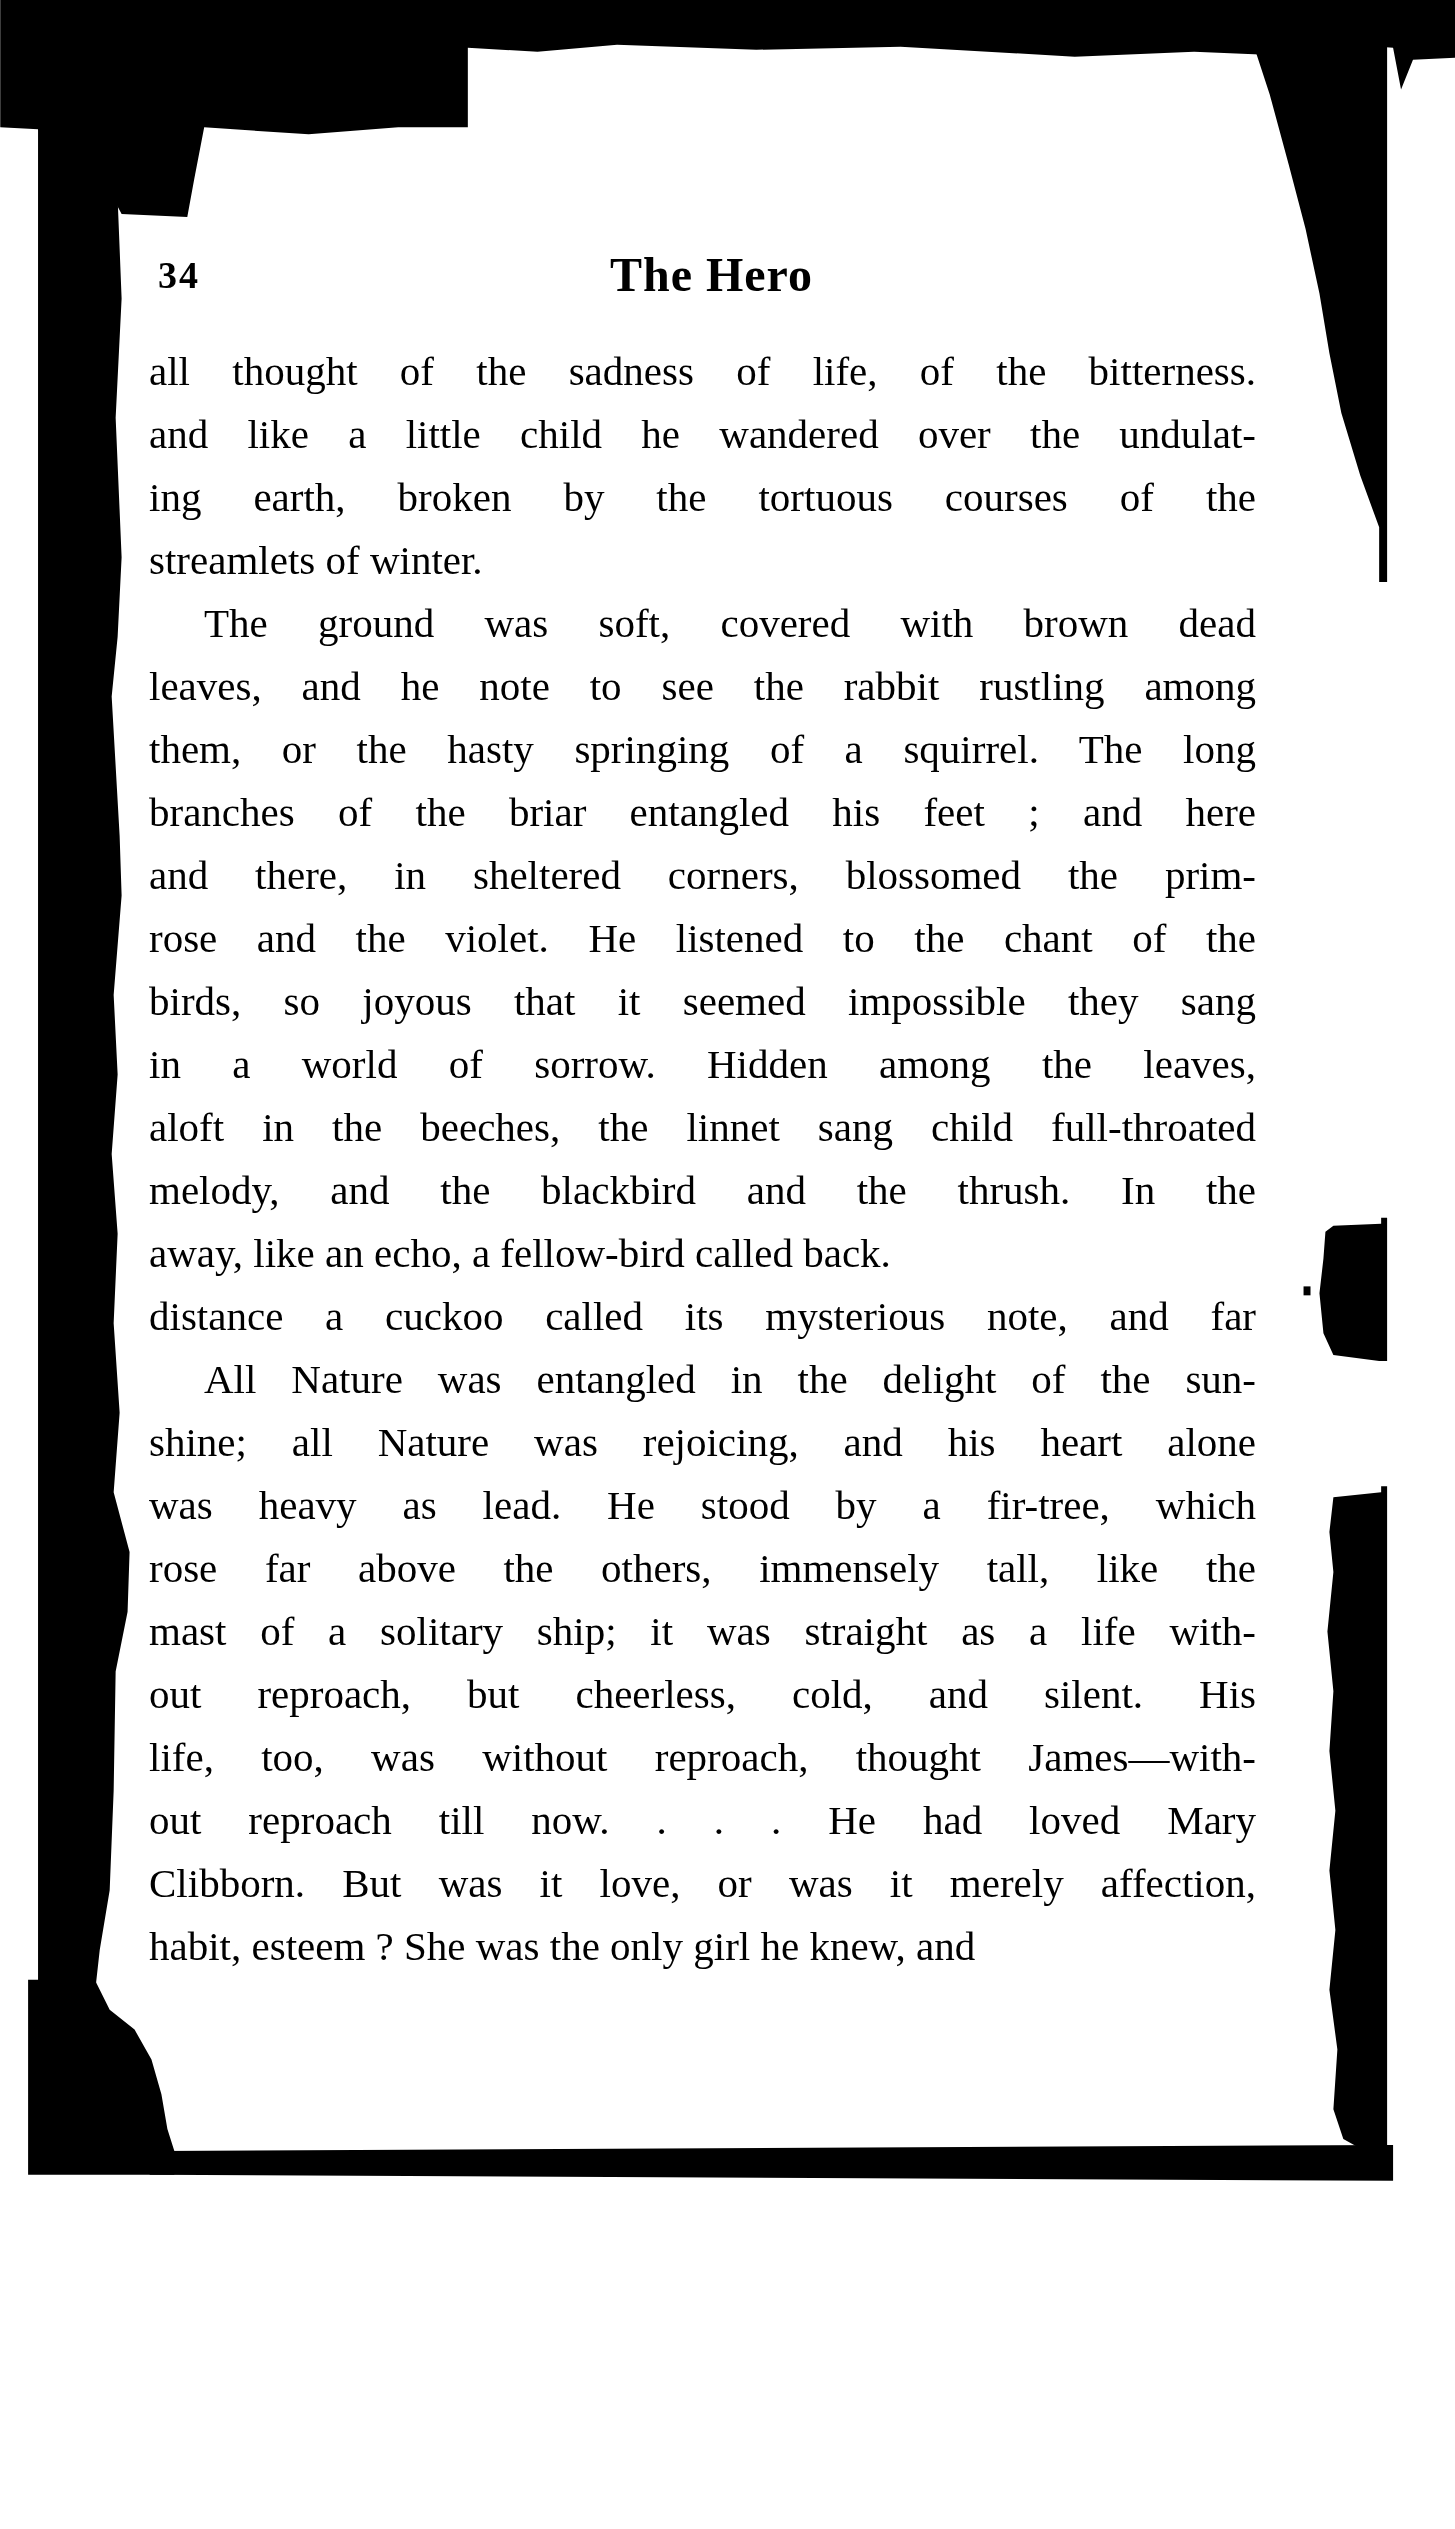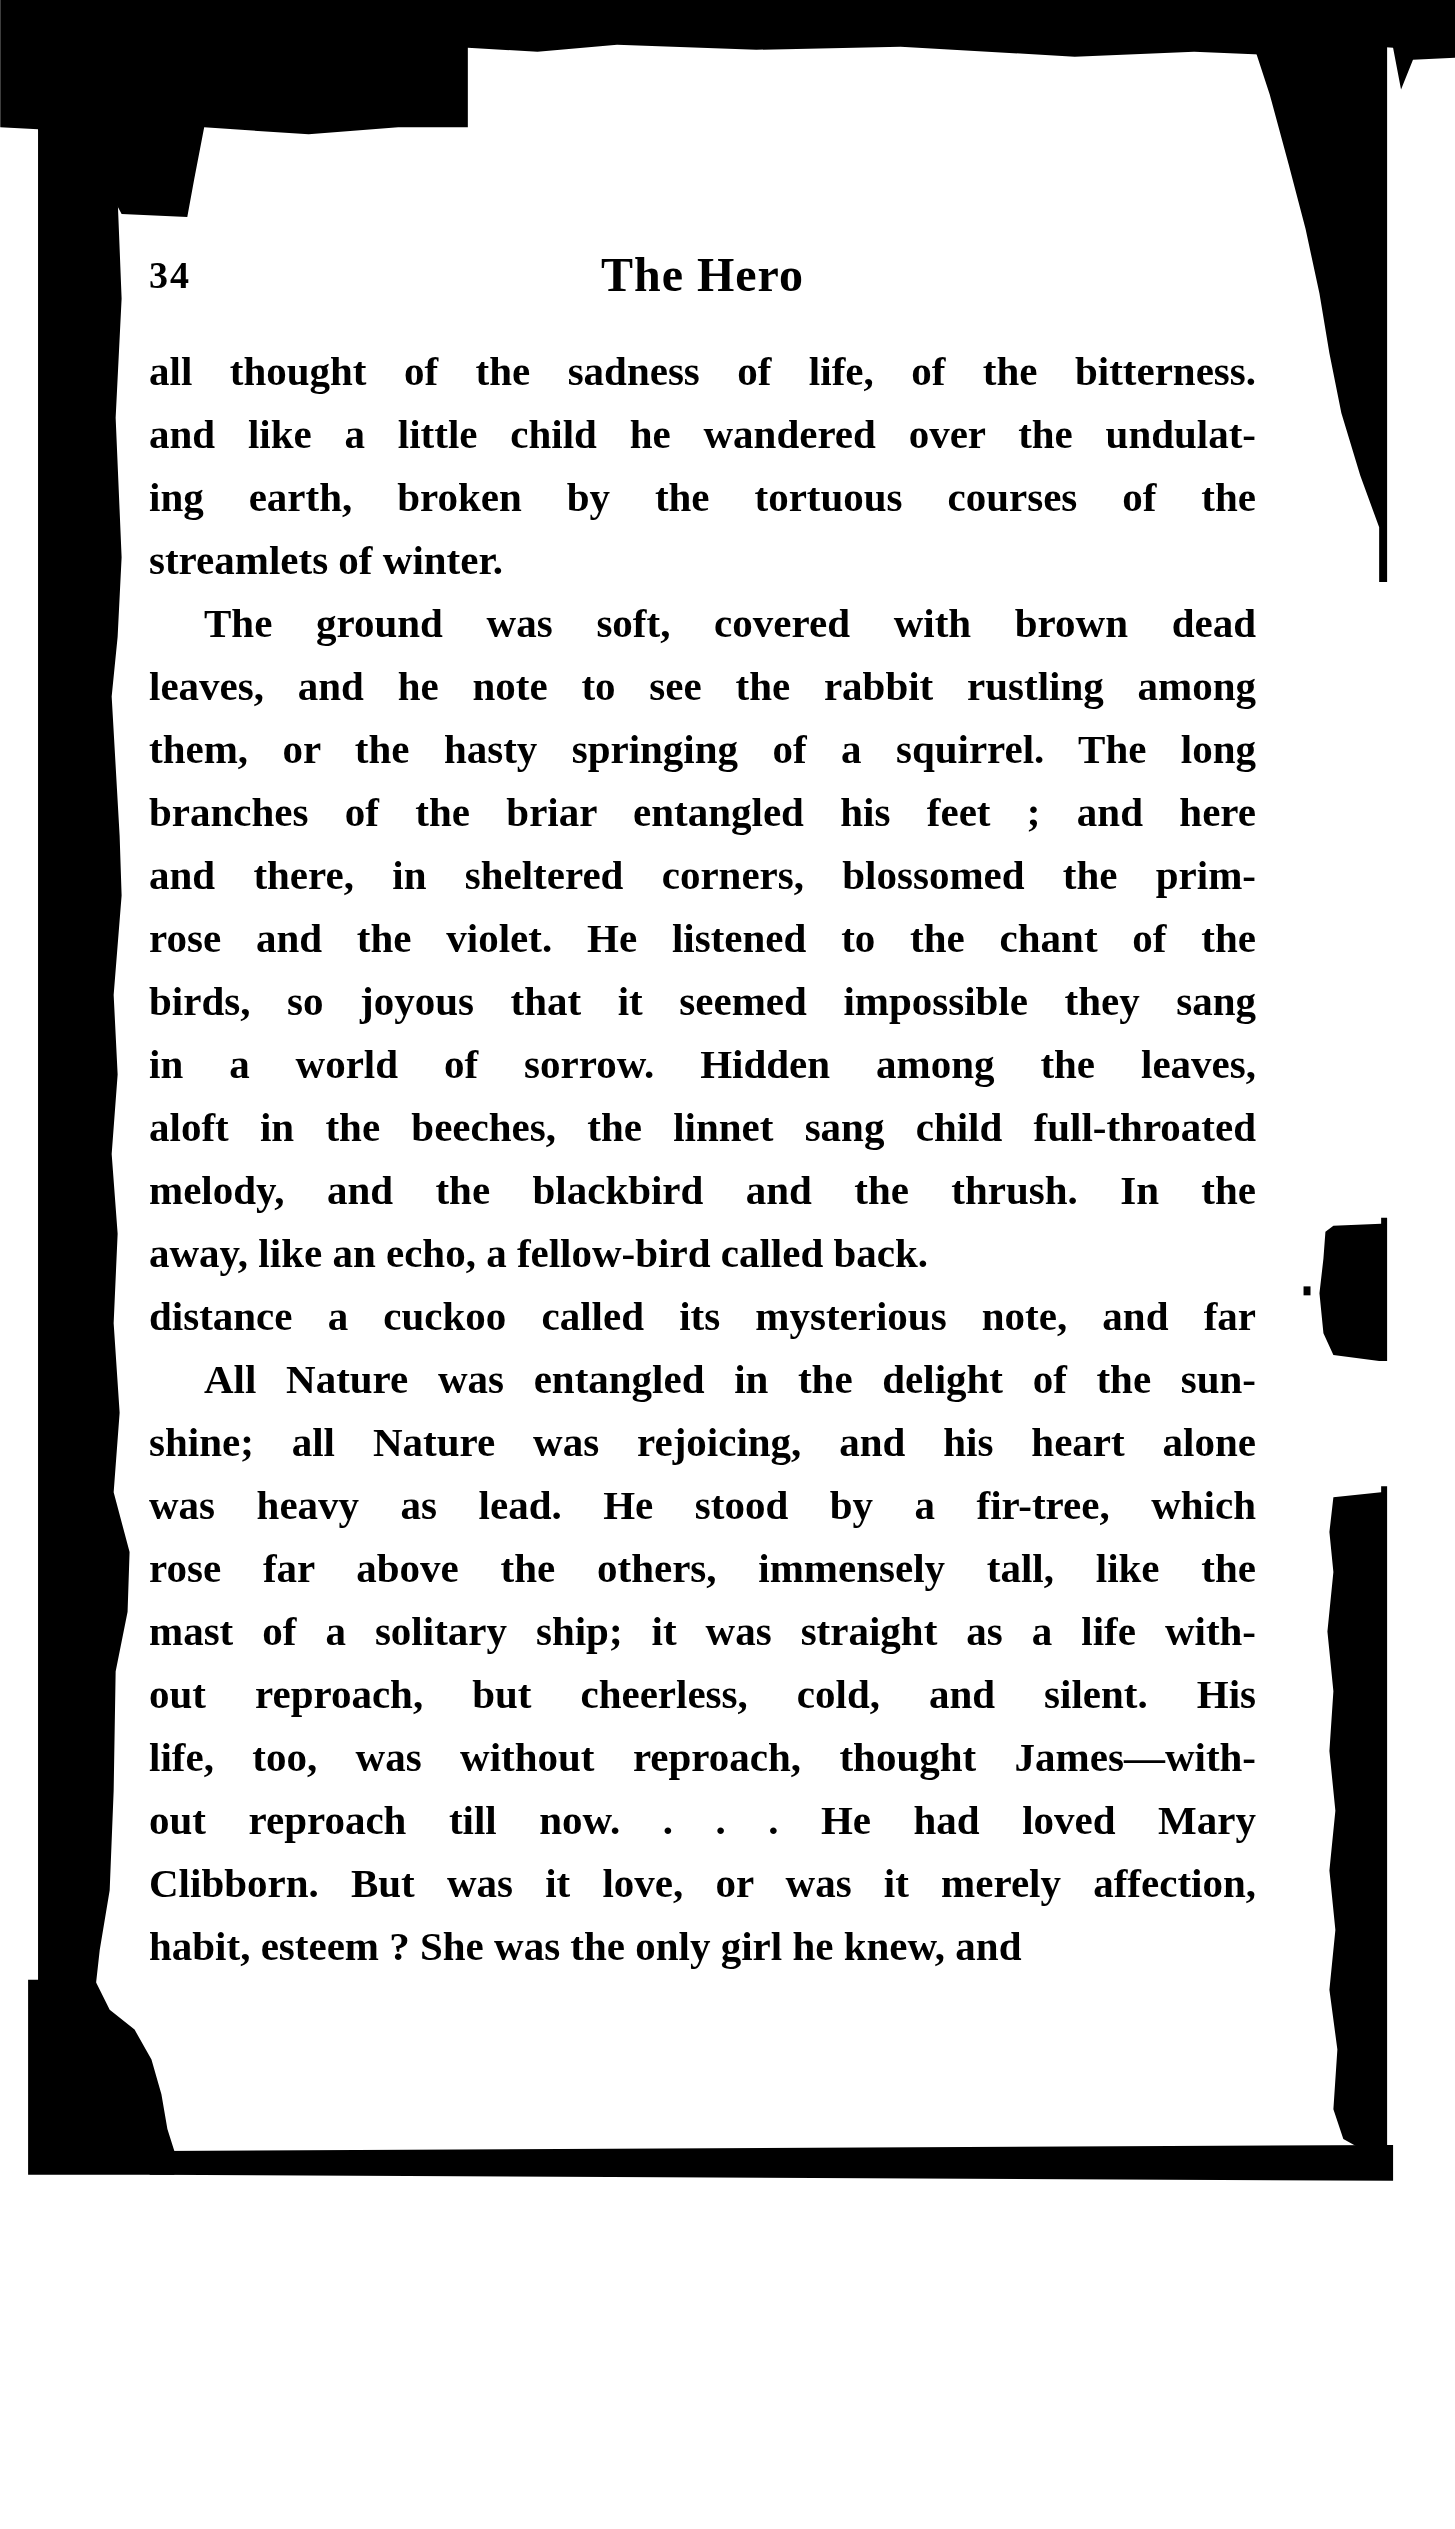--- a/index.html
+++ b/index.html
@@ -13,21 +13,21 @@
     color: #000000;
   }
   #scan-borders {
     position: absolute;
     left: 0; top: 0;
     width: 1456px; height: 2529px;
     pointer-events: none;
   }
   .header-row {
     position: absolute;
-    left: 149px;
+    left: 158px;
     top: 247px;
     width: 1107px;
     height: 60px;
   }
   .page-number {
     position: absolute;
     left: 0; top: 6px;
     font-size: 38px;
     font-weight: bold;
     letter-spacing: 2px;
@@ -45,21 +45,21 @@
   .body-text {
     position: absolute;
     left: 149px;
     top: 340px;
     width: 1107px;
   }
   .line {
     height: 63px;
     line-height: 63px;
     font-size: 41px;
-    font-weight: bold;
+    font-weight: normal;
     text-align: justify;
     text-align-last: justify;
     white-space: normal;
   }
   .line.last {
     text-align-last: left;
   }
   .line.indent {
     text-indent: 55px;
   }

